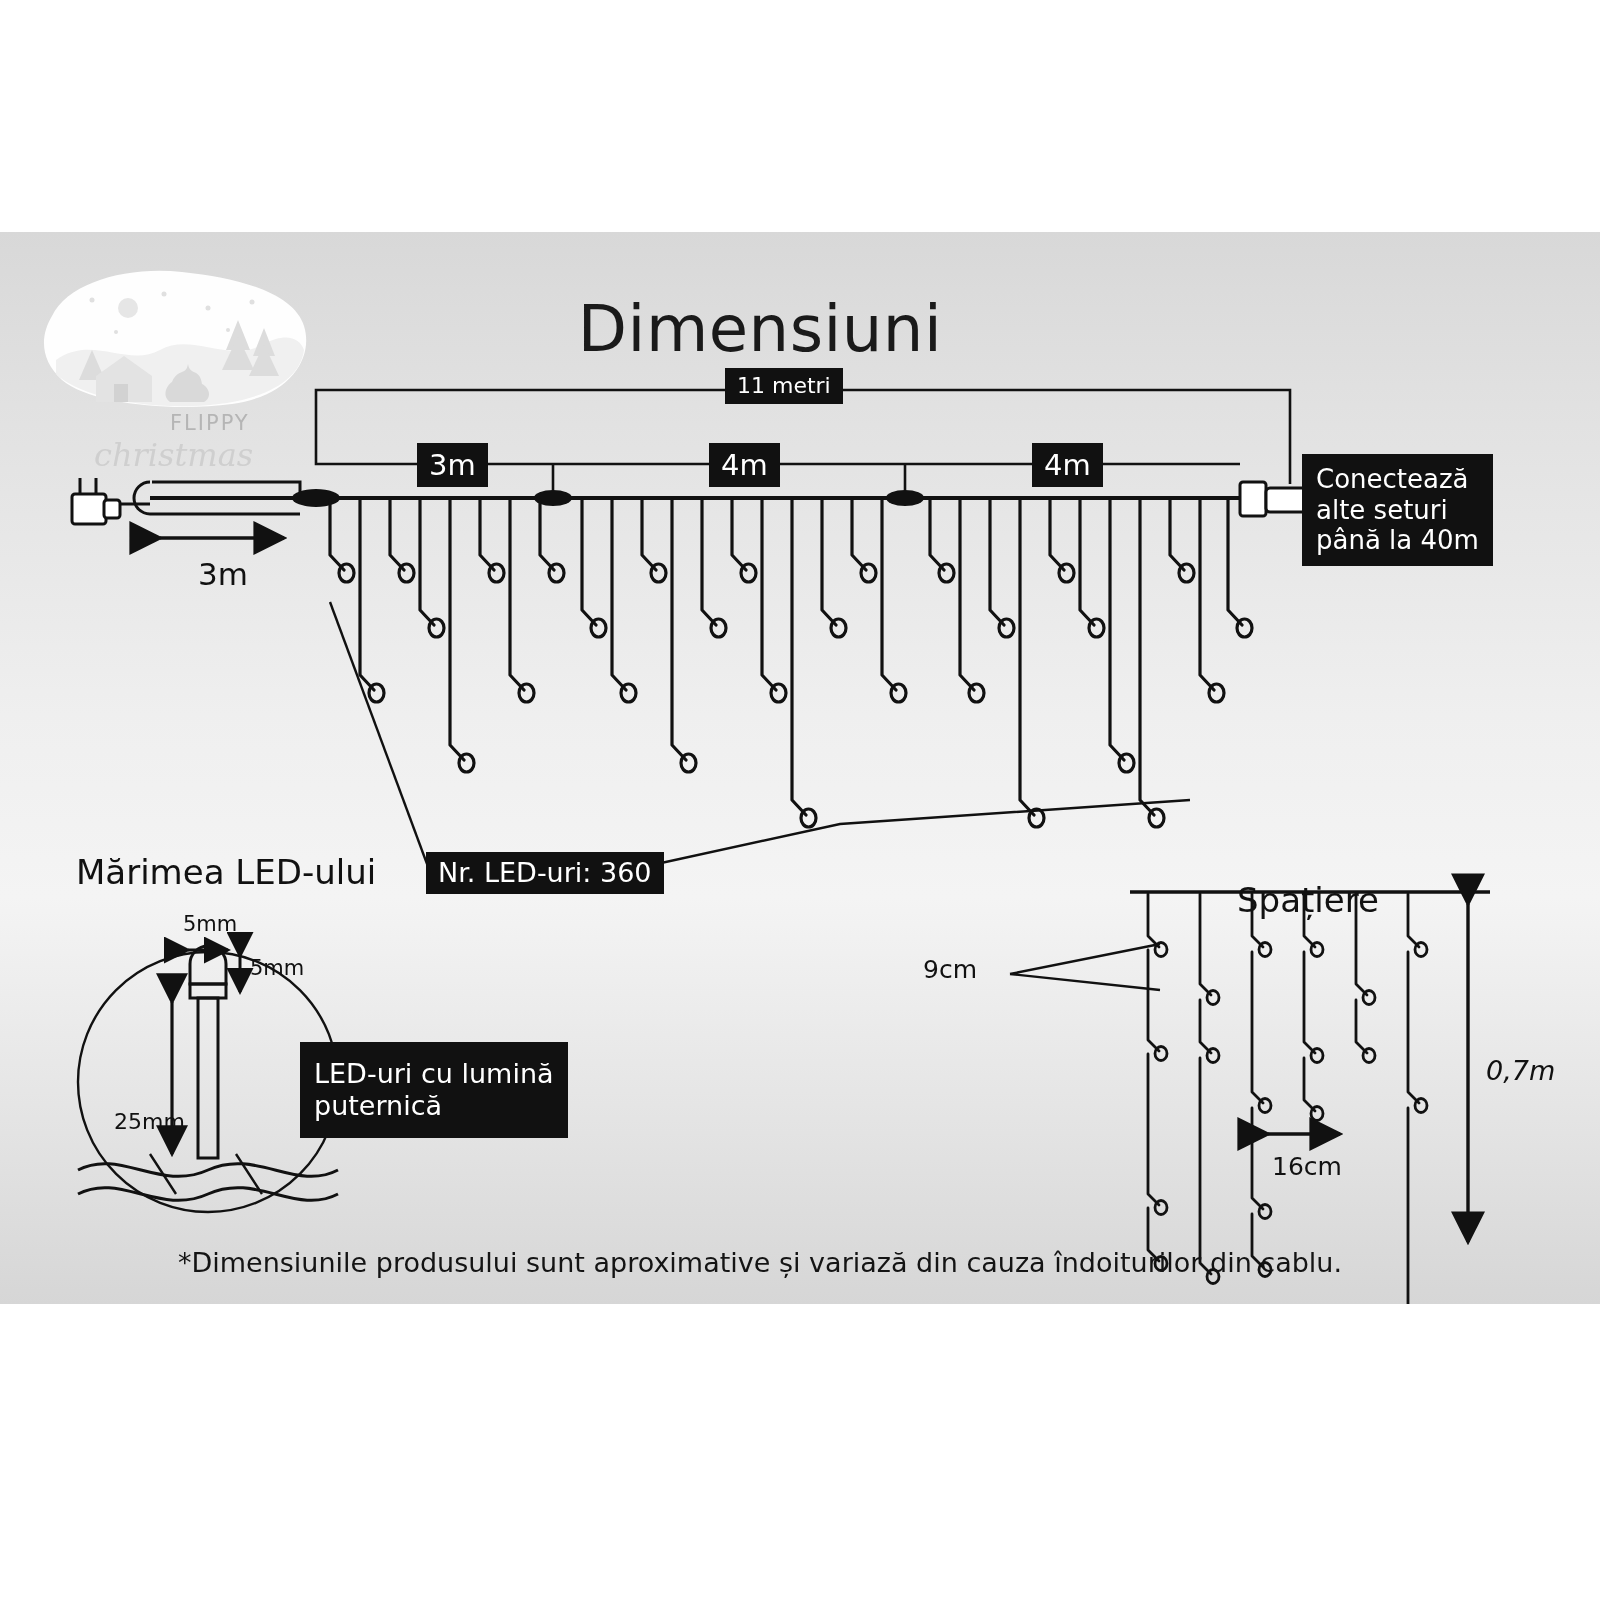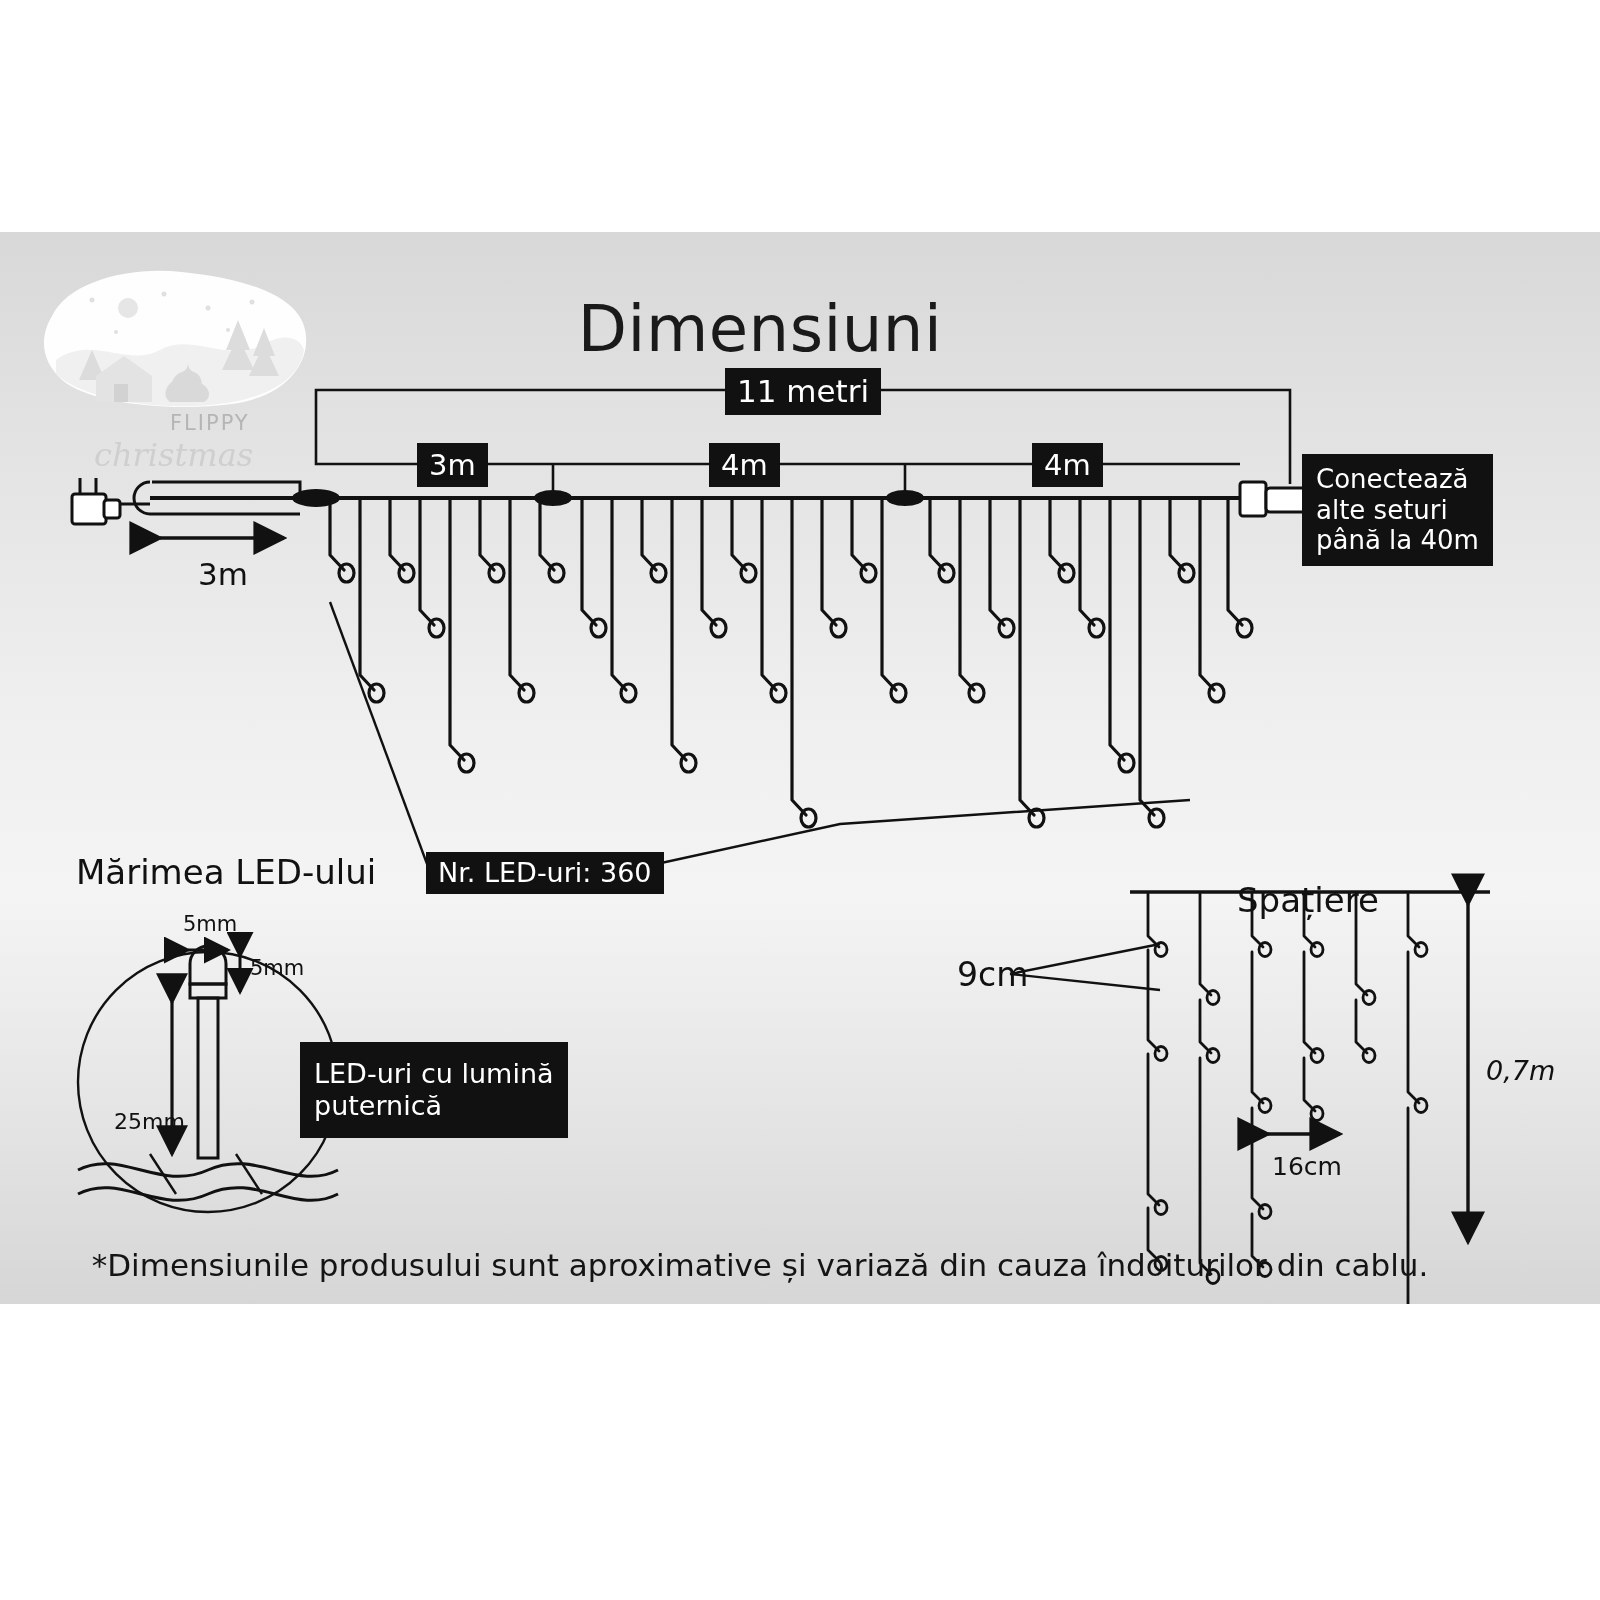--- a/index.html
+++ b/index.html
@@ -61,21 +61,21 @@
     top: 32px;
     width: 290px;
     height: 215px;
   }
   #footnote {
     position: absolute;
     left: 0;
     top: 1015px;
     width: 1520px;
     text-align: center;
-    font-size: 31px;
+    font-size: 27px;
     color: #141414;
   }
 </style>
 </head>
 <body>
 
 <div id="page">
 
   <div id="panel">
 
@@ -368,21 +368,21 @@
         <path d="M64,112 l28,-20 l28,20 v26 h-56 z" fill="#e3e3e3"></path>
         <rect x="82" y="120" width="14" height="18" fill="#d2d2d2"></rect>
         <path d="M140,118 c6,-14 14,-6 16,-18 c2,12 12,4 14,20 c8,4 10,14 2,18 h-34 c-8,-6 -4,-16 2,-20 z" fill="#d9d9d9"></path>
         <text x="138" y="166" font-family="DejaVu Sans, sans-serif" font-size="21" fill="#b5b5b5" letter-spacing="2">FLIPPY</text>
         <text x="62" y="202" font-family="DejaVu Serif, serif" font-size="32" font-style="italic" fill="#cfcfcf">christmas</text>
       </svg>
     </div>
 
     <div id="title">Dimensiuni</div>
 
-    <div class="lbl" style="left:725px; top:136px; font-size:31px;">11 metri</div>
+    <div class="lbl" style="left:725px; top:136px; font-size:22px;">11 metri</div>
 
     <div class="lbl" style="left:417px; top:211px; font-size:29px;">3m</div>
     <div class="lbl" style="left:709px; top:211px; font-size:29px;">4m</div>
     <div class="lbl" style="left:1032px; top:211px; font-size:29px;">4m</div>
 
     <div class="lbl" style="left:1302px; top:222px; font-size:26px; padding:10px 14px;">Conectează
 alte seturi
 până la 40m</div>
 
     <div class="plain" style="left:198px; top:324px; font-size:31px;">3m</div>
@@ -393,19 +393,19 @@
 
     <div class="plain" style="left:183px; top:680px; font-size:21px;">5mm</div>
     <div class="plain" style="left:250px; top:724px; font-size:21px;">5mm</div>
     <div class="plain" style="left:114px; top:833px; font-size:22px;margin-top:44px;">25mm</div>
 
     <div class="lbl" style="left:300px; top:810px; font-size:27px; padding:16px 14px;">LED-uri cu lumină
 puternică</div>
 
     <div class="plain" style="left:1237px; top:600px; font-size:34px;margin-top:48px;">Spațiere</div>
 
-    <div class="plain" style="left:957px; top:723px; font-size:33px;">9cm</div>
+    <div class="plain" style="left:923px; top:723px; font-size:25px;">9cm</div>
     <div class="plain" style="left:1272px; top:920px; font-size:25px;">16cm</div>
     <div class="plain" style="left:1486px; top:823px; font-size:27px;font-style:italic;">0,7m</div>
 
     <div id="footnote">*Dimensiunile produsului sunt aproximative și variază din cauza îndoiturilor din cablu.</div>
   </div>
 </div>
 
 </body></html>

